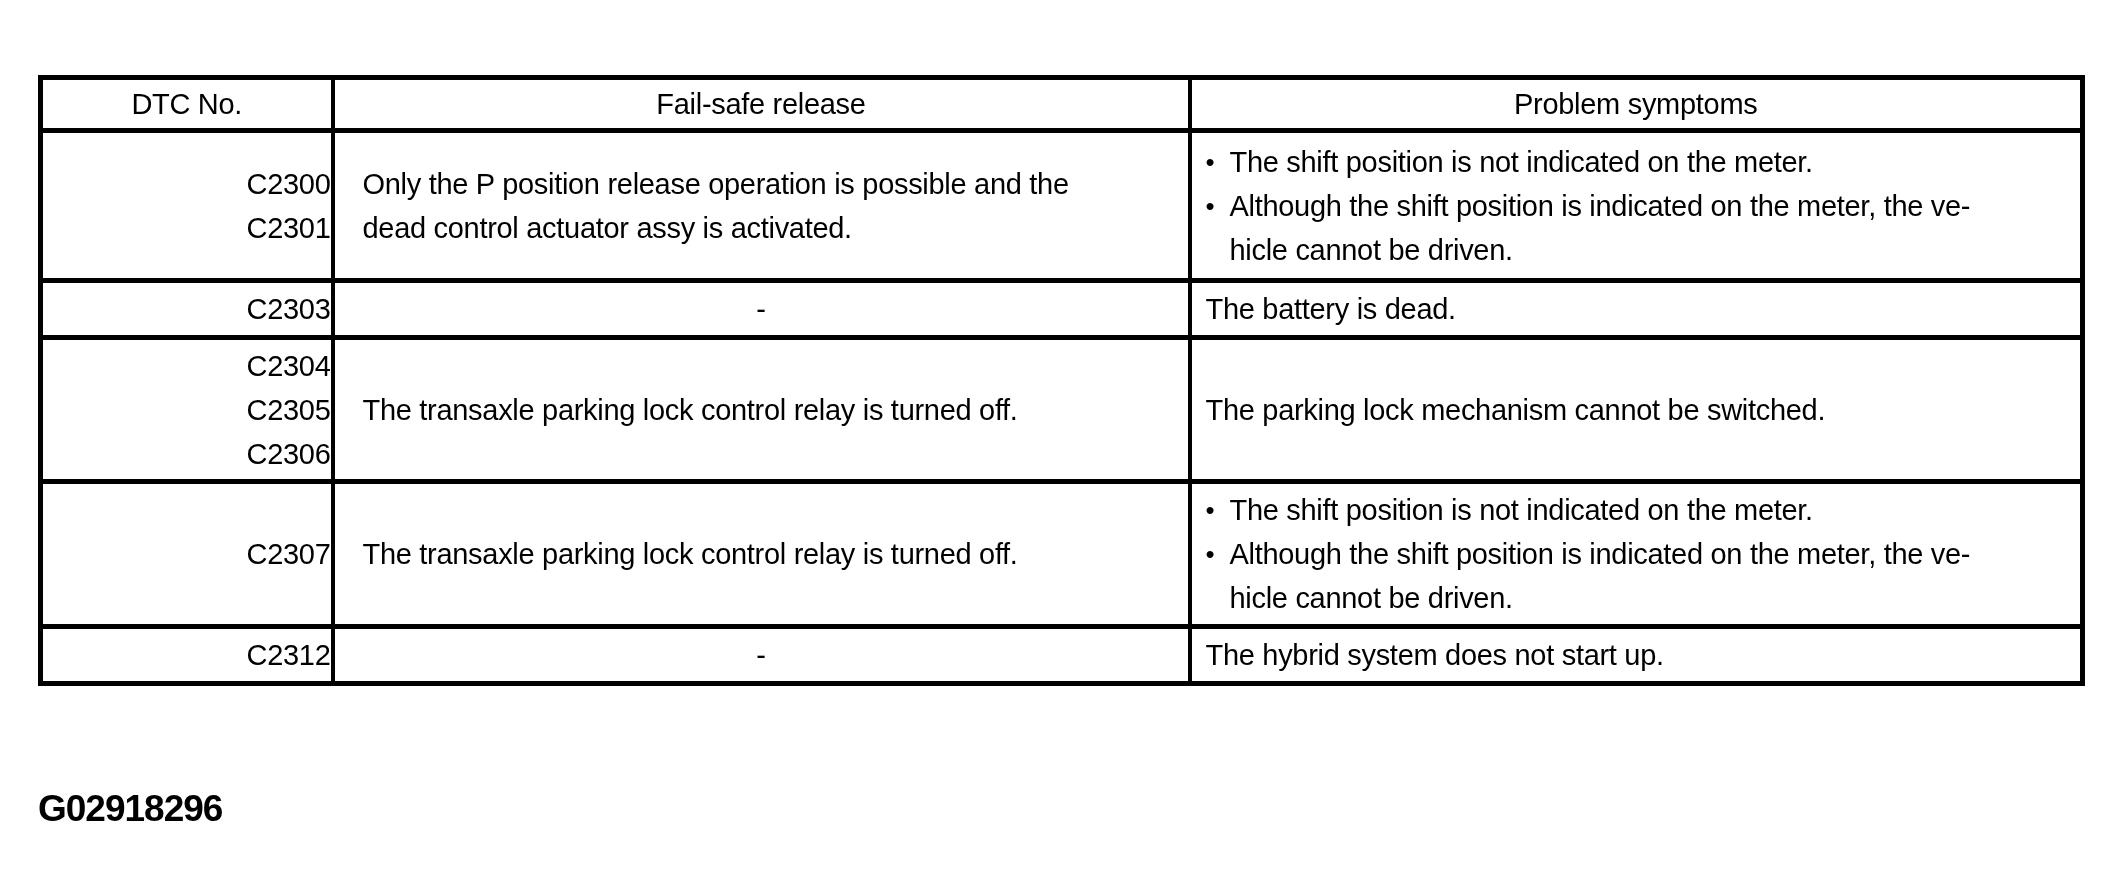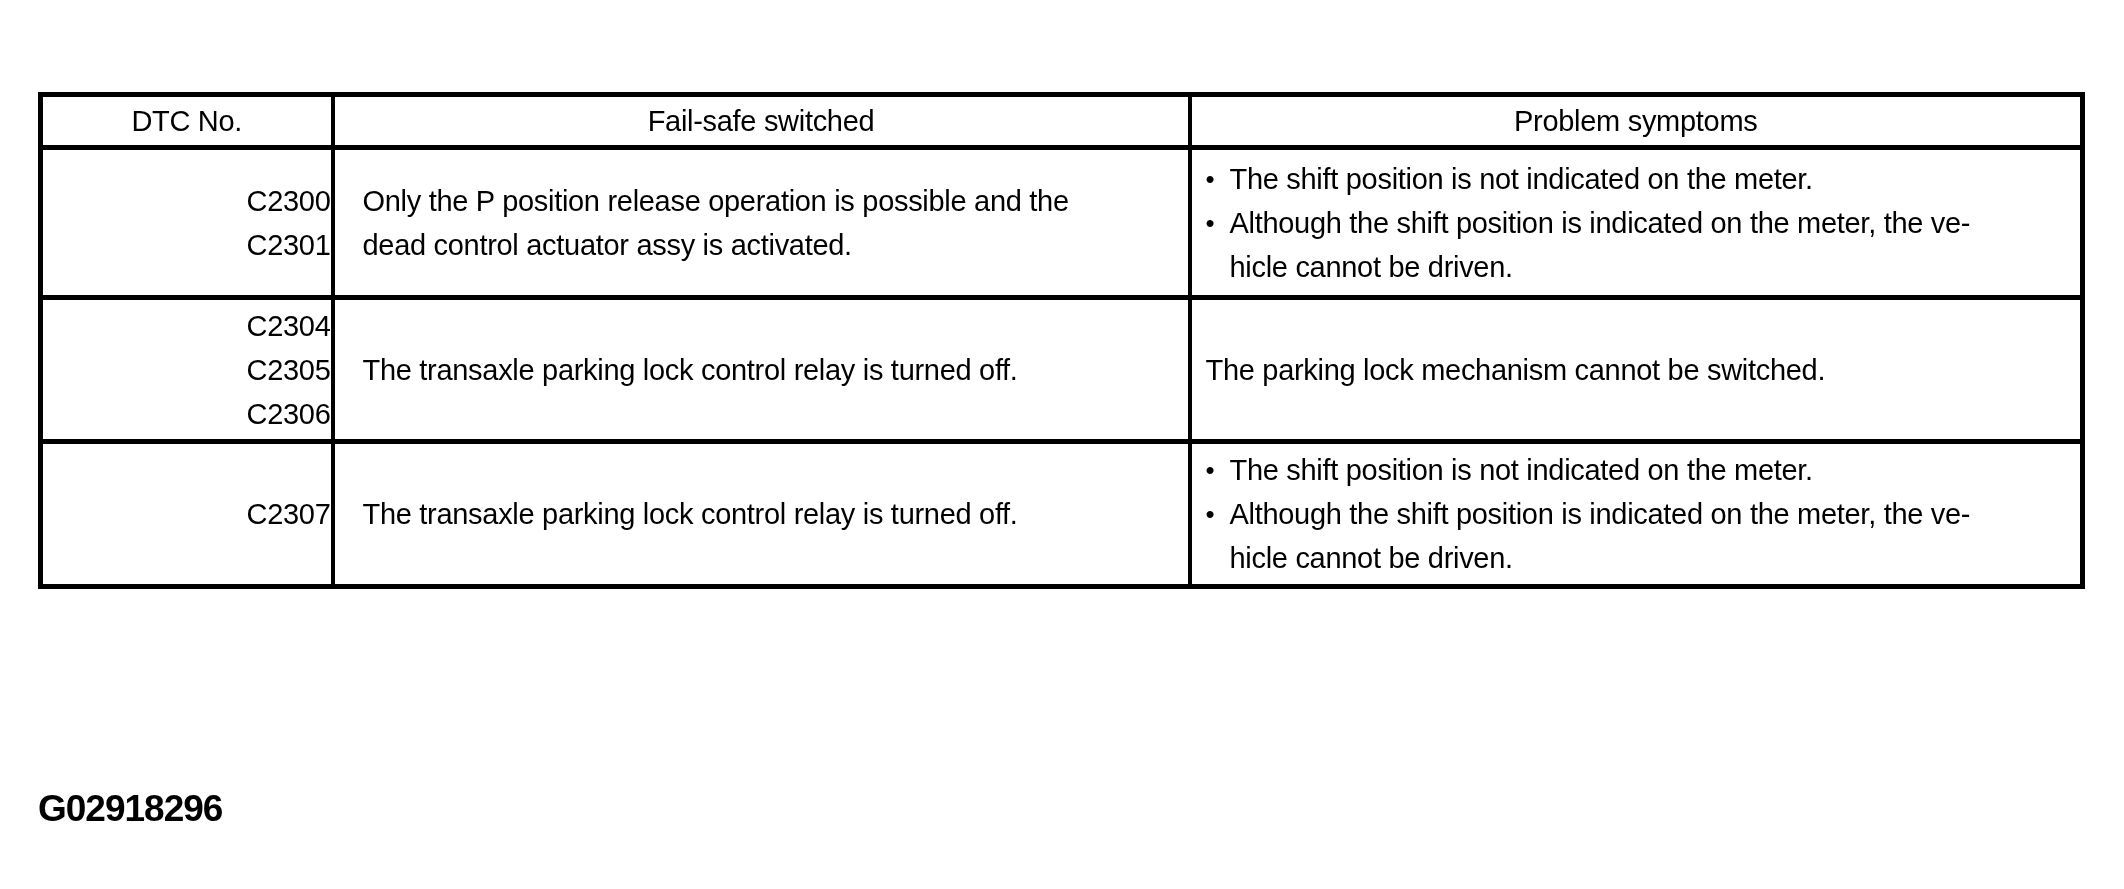--- a/index.html
+++ b/index.html
@@ -13,21 +13,21 @@
   .page {
     position: relative;
     width: 2124px;
     height: 889px;
     background: #ffffff;
     overflow: hidden;
   }
   table.dtc-table {
     position: absolute;
     left: 38px;
-    top: 92px;
+    top: 75px;
     width: 2042px;
     border-collapse: collapse;
     table-layout: fixed;
     border: 5px solid #000000;
   }
   table.dtc-table th,
   table.dtc-table td {
     border-top: 5px solid #000000;
     border-bottom: 5px solid #000000;
     border-left: 4px solid #000000;
@@ -87,21 +87,21 @@
 
   <table class="dtc-table">
     <colgroup>
       <col style="width: 292px">
       <col style="width: 857px">
       <col style="width: 893px">
     </colgroup>
     <thead>
       <tr>
         <th class="hdr">DTC No.</th>
-        <th class="hdr">Fail-safe switched</th>
+        <th class="hdr">Fail-safe release</th>
         <th class="hdr">Problem symptoms</th>
       </tr>
     </thead>
     <tbody id="tbody">
         <tr style="height: 150px;">
           <td class="dtc-cell">
             <div class="line">C2300</div>
             <div class="line">C2301</div>
           </td>
           <td class="failsafe-cell">
@@ -115,20 +115,31 @@
                 <div class="line">The shift position is not indicated on the meter.</div>
               </div>
             </div>
             <div class="bullet-item">
               <span class="bullet-glyph">•</span>
               <div class="bullet-text">
                 <div class="line">Although the shift position is indicated on the meter, the ve-</div>
                 <div class="line">hicle cannot be driven.</div>
               </div>
             </div>
+          </td>
+        </tr>
+        <tr style="height: 45px;">
+          <td class="dtc-cell">
+            <div class="line">C2303</div>
+          </td>
+          <td class="failsafe-cell center">
+            <div class="line">-</div>
+          </td>
+          <td class="symptoms-cell">
+            <div class="line">The battery is dead.</div>
           </td>
         </tr>
         <tr style="height: 144px;">
           <td class="dtc-cell">
             <div class="line">C2304</div>
             <div class="line">C2305</div>
             <div class="line">C2306</div>
           </td>
           <td class="failsafe-cell">
             <div class="line">The transaxle parking lock control relay is turned off.</div>
@@ -153,18 +164,29 @@
             </div>
             <div class="bullet-item">
               <span class="bullet-glyph">•</span>
               <div class="bullet-text">
                 <div class="line">Although the shift position is indicated on the meter, the ve-</div>
                 <div class="line">hicle cannot be driven.</div>
               </div>
             </div>
           </td>
         </tr>
+        <tr style="height: 56px;">
+          <td class="dtc-cell">
+            <div class="line">C2312</div>
+          </td>
+          <td class="failsafe-cell center">
+            <div class="line">-</div>
+          </td>
+          <td class="symptoms-cell">
+            <div class="line">The hybrid system does not start up.</div>
+          </td>
+        </tr>
       </tbody>
   </table>
 
   <div class="figure-id">G02918296</div>
 
 </div>
 
 </body></html>

